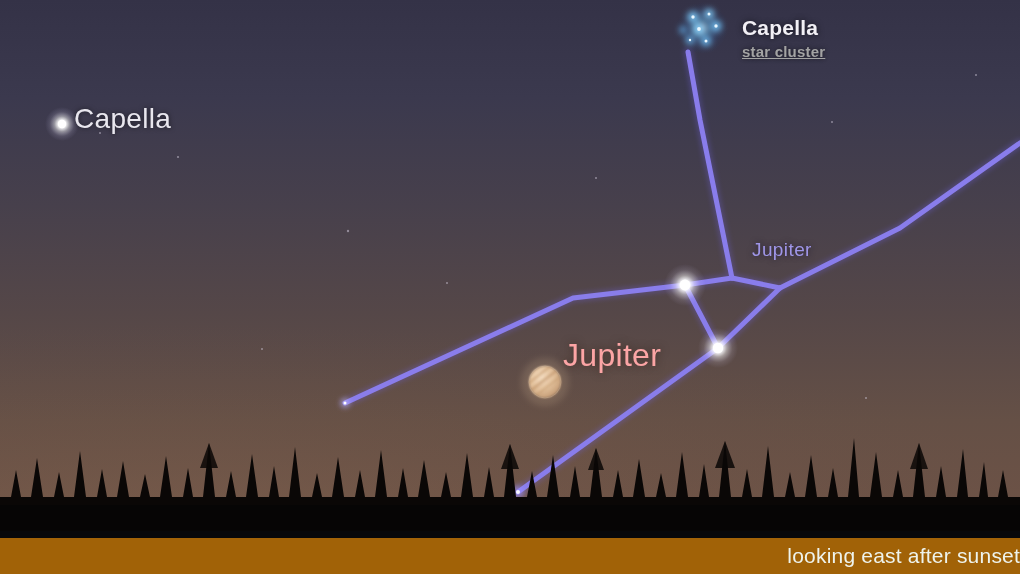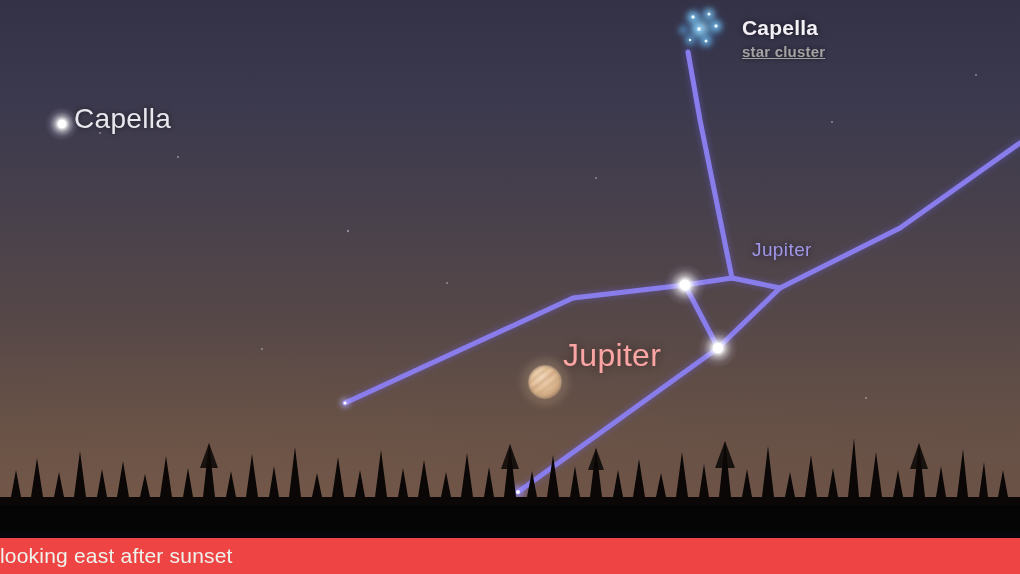--- a/index.html
+++ b/index.html
@@ -65,24 +65,24 @@
     font-weight: normal;
     color: #fca5a5;
     letter-spacing: .3px;
     text-shadow: 0 0 8px rgba(40,24,12,.55);
   }
   #caption-bar {
     position: absolute;
     left: 0; top: 538px;
     width: 1020px;
     height: 36px;
-    background: #ef4444;
+    background: #a16207;
     display: flex;
     align-items: center;
-    justify-content: flex-start;
+    justify-content: flex-end;
   }
   #caption-text {
     position: relative;
     font-size: 21px;
     color: #eef3ec;
     letter-spacing: .2px;
   }
   #topline {
     position: absolute;
     left: 0; top: 531px;

